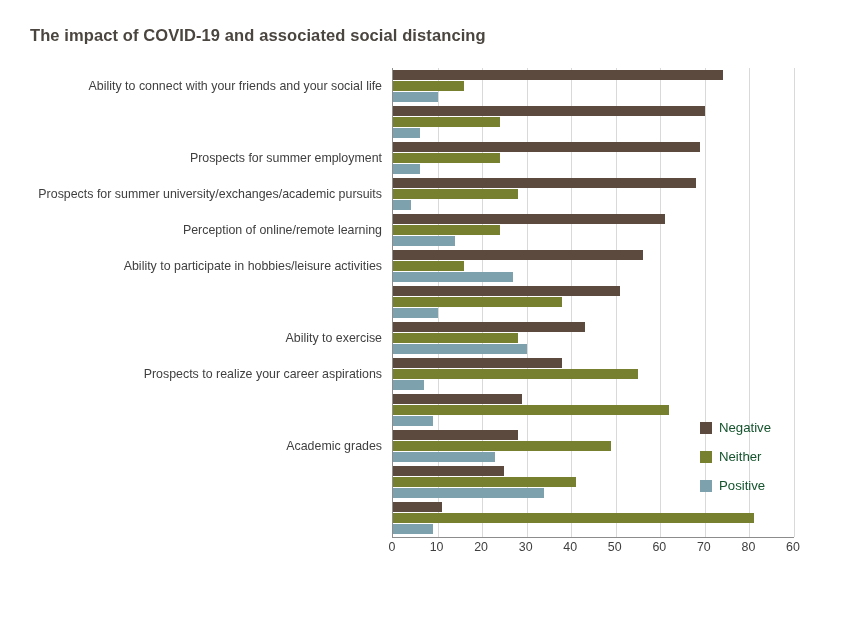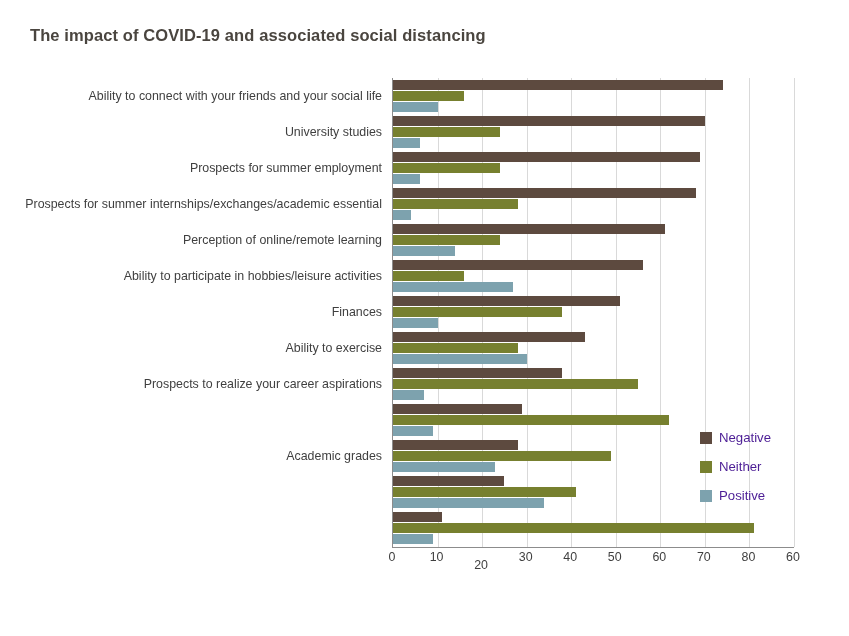--- a/index.html
+++ b/index.html
@@ -20,21 +20,21 @@
     left: 30px;
     top: 26px;
     font-size: 16.5px;
     font-weight: bold;
     color: #4a453f;
     letter-spacing: 0.1px;
   }
   #plot-wrap {
     position: absolute;
     left: 0;
-    top: 70px;
+    top: 60px;
     width: 849px;
     height: 500px;
   }
   
   #cat-labels {
     position: absolute;
     left: 0;
     top: 0;
     width: 390px;
     height: 478px;
@@ -117,36 +117,34 @@
     display: flex;
     align-items: center;
     margin-bottom: 14px;
   }
   .legend-swatch {
     width: 12px;
     height: 12px;
     margin-right: 7px;
     flex: 0 0 auto;
   }
-  .legend-label { color: #4c1d95; font-size: 13.2px; text-align: right; }
+  .legend-label { color: #14532d; font-size: 13.2px; text-align: right; }
 </style>
 </head>
 <body>
 
 <div id="chart-title">The impact of COVID-19 and associated social distancing</div>
 
 <div id="plot-wrap">
   <div id="cat-labels">
       <div class="cat-label" style="top: 19px;">Ability to connect with your friends and your social life</div>
-      <div class="cat-label" style="top: 55px;">University studies</div>
       <div class="cat-label" style="top: 91px;">Prospects for summer employment</div>
-      <div class="cat-label" style="top: 127px;">Prospects for summer internships/exchanges/academic essential</div>
+      <div class="cat-label" style="top: 127px;">Prospects for summer university/exchanges/academic pursuits</div>
       <div class="cat-label" style="top: 199px;">Ability to participate in hobbies/leisure activities</div>
       <div class="cat-label" style="top: 163px;">Perception of online/remote learning</div>
-      <div class="cat-label" style="top: 235px;">Finances</div>
       <div class="cat-label" style="top: 307px;">Prospects to realize your career aspirations</div>
       <div class="cat-label" style="top: 271px;">Ability to exercise</div>
       <div class="cat-label" style="top: 379px;">Academic grades</div>
     </div>
   <div id="plot-area">
       <div class="gridline" style="left: 44.5556px;"></div>
       <div class="gridline" style="left: 89.1111px;"></div>
       <div class="gridline" style="left: 133.667px;"></div>
       <div class="gridline" style="left: 178.222px;"></div>
       <div class="gridline" style="left: 222.778px;"></div>
@@ -216,21 +214,21 @@
       </div>
       <div class="group" style="top: 434px; height: 32px;">
         <div class="bar neg" title="Negative: 11%" style="top: 0px; width: 49.0111px; background: rgb(93, 74, 63);"></div>
         <div class="bar nei" title="Neither: 81%" style="top: 11px; width: 360.9px; background: rgb(119, 128, 47);"></div>
         <div class="bar pos" title="Positive: 9%" style="top: 22px; width: 40.1px; background: rgb(125, 162, 174);"></div>
       </div>
     </div>
   <div id="x-ticks">
       <div class="xtick" style="left: 0px;">0</div>
       <div class="xtick" style="left: 44.5556px;">10</div>
-      <div class="xtick" style="left: 89.1111px; margin-top: 8px;">20</div>
+      <div class="xtick" style="left: 89.1111px;">20</div>
       <div class="xtick" style="left: 133.667px;">30</div>
       <div class="xtick" style="left: 178.222px;">40</div>
       <div class="xtick" style="left: 222.778px;">50</div>
       <div class="xtick" style="left: 267.333px;">60</div>
       <div class="xtick" style="left: 311.889px;">70</div>
       <div class="xtick" style="left: 356.444px;">80</div>
       <div class="xtick" style="left: 401px;">60</div>
     </div>
   <div id="legend">
       <div class="legend-row">

